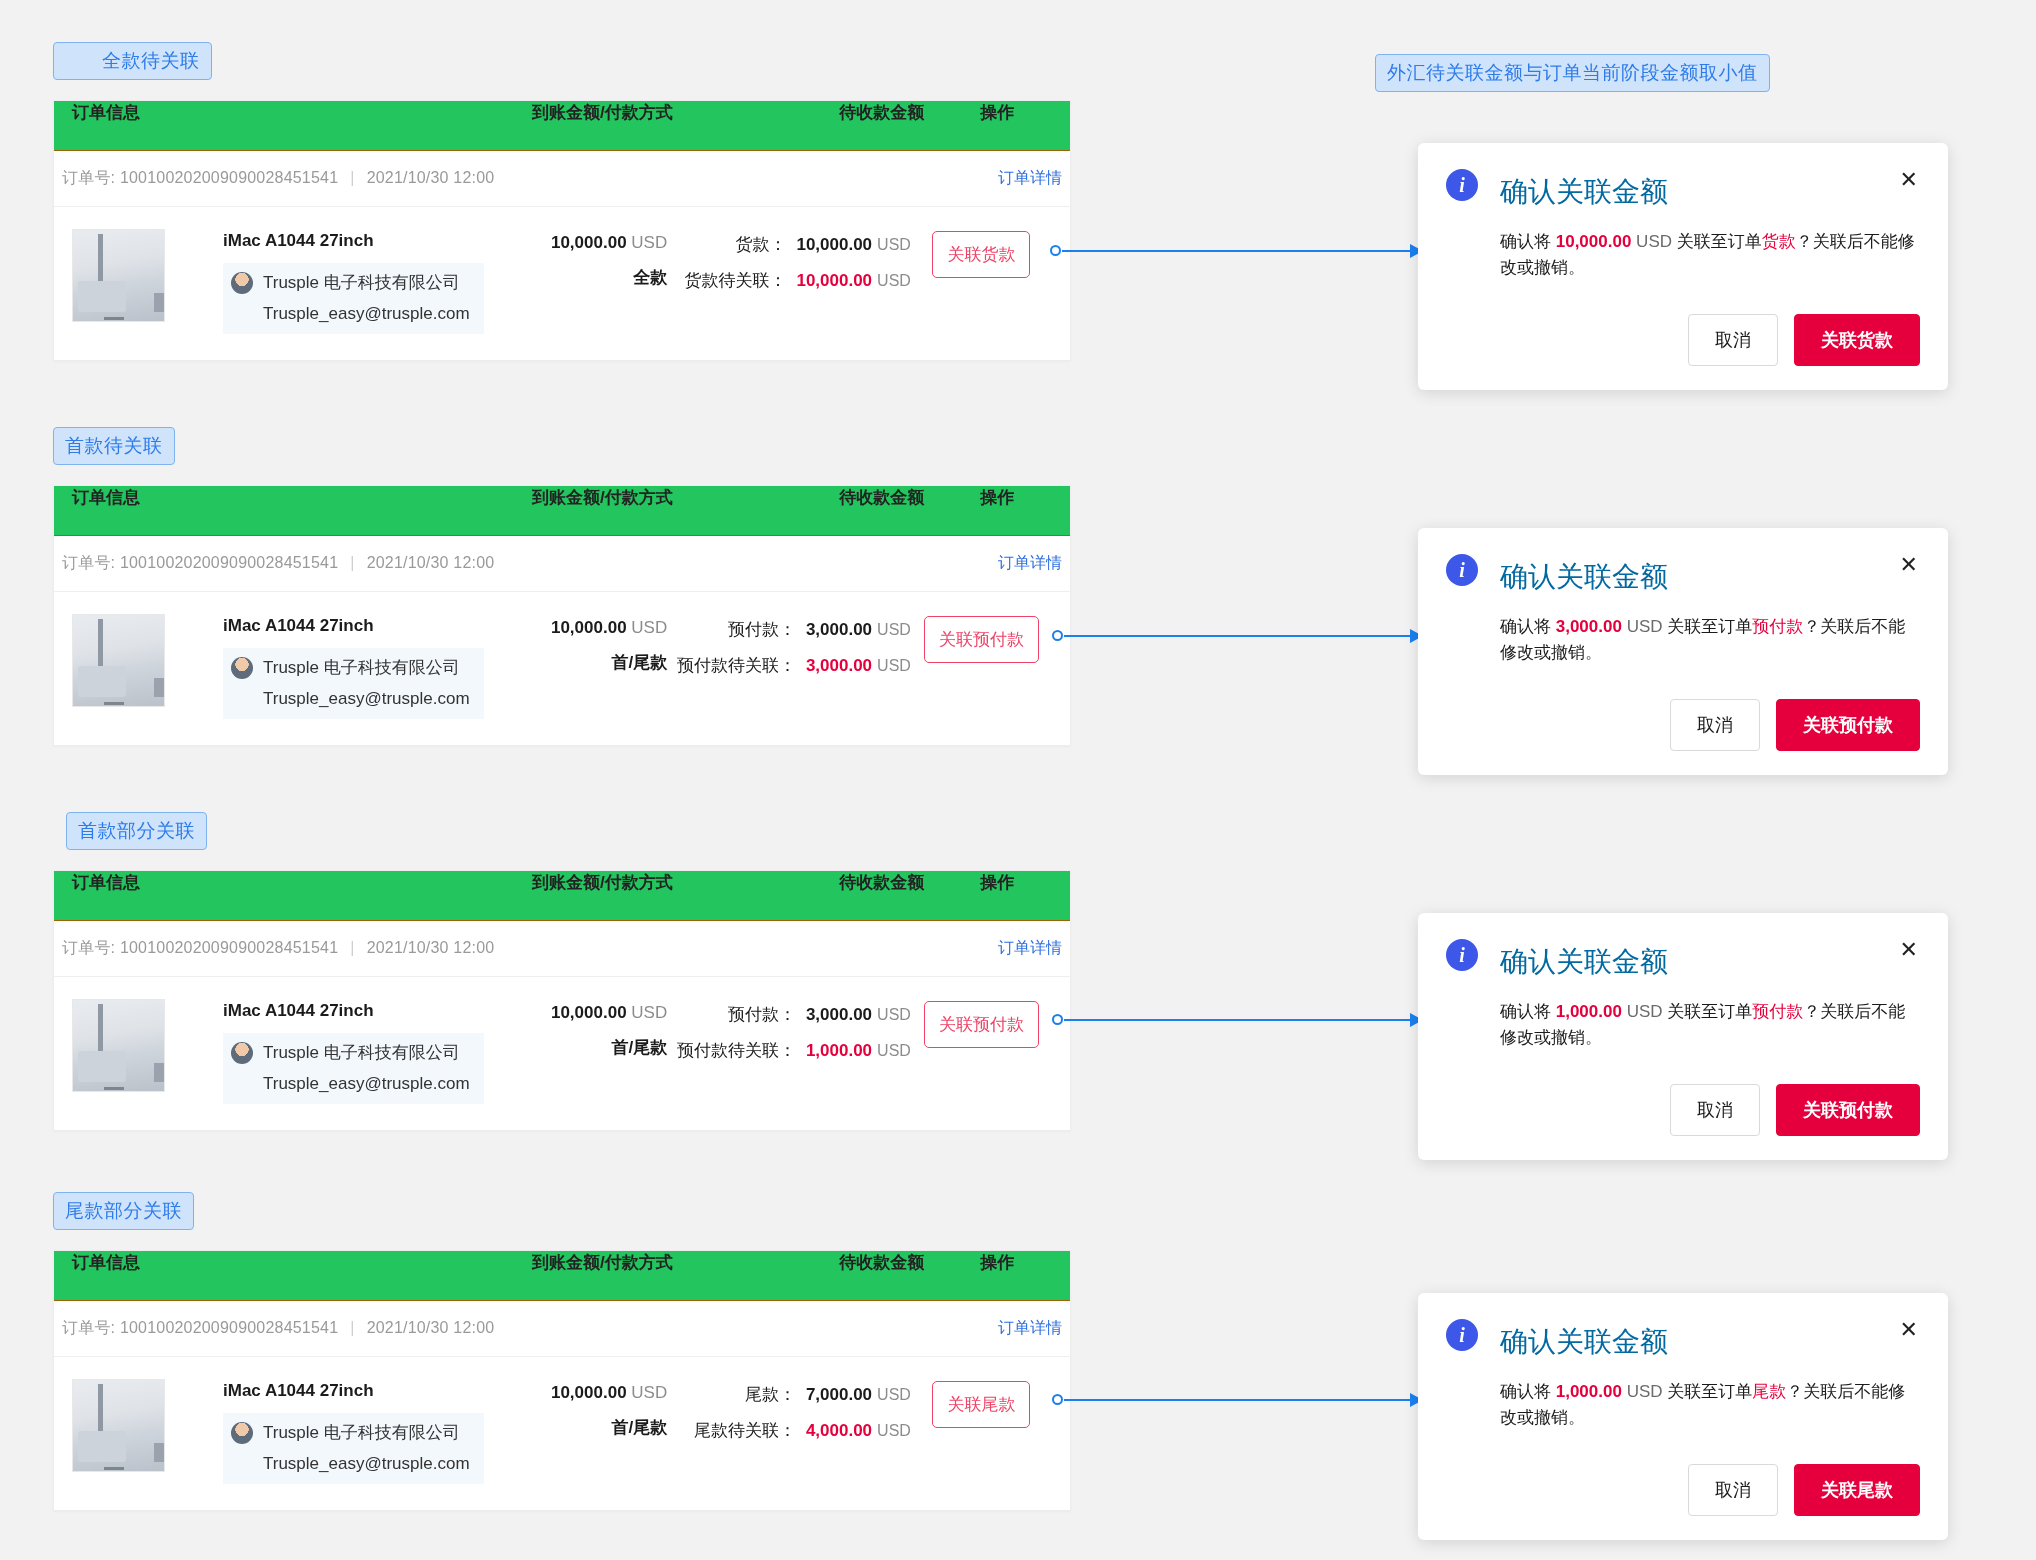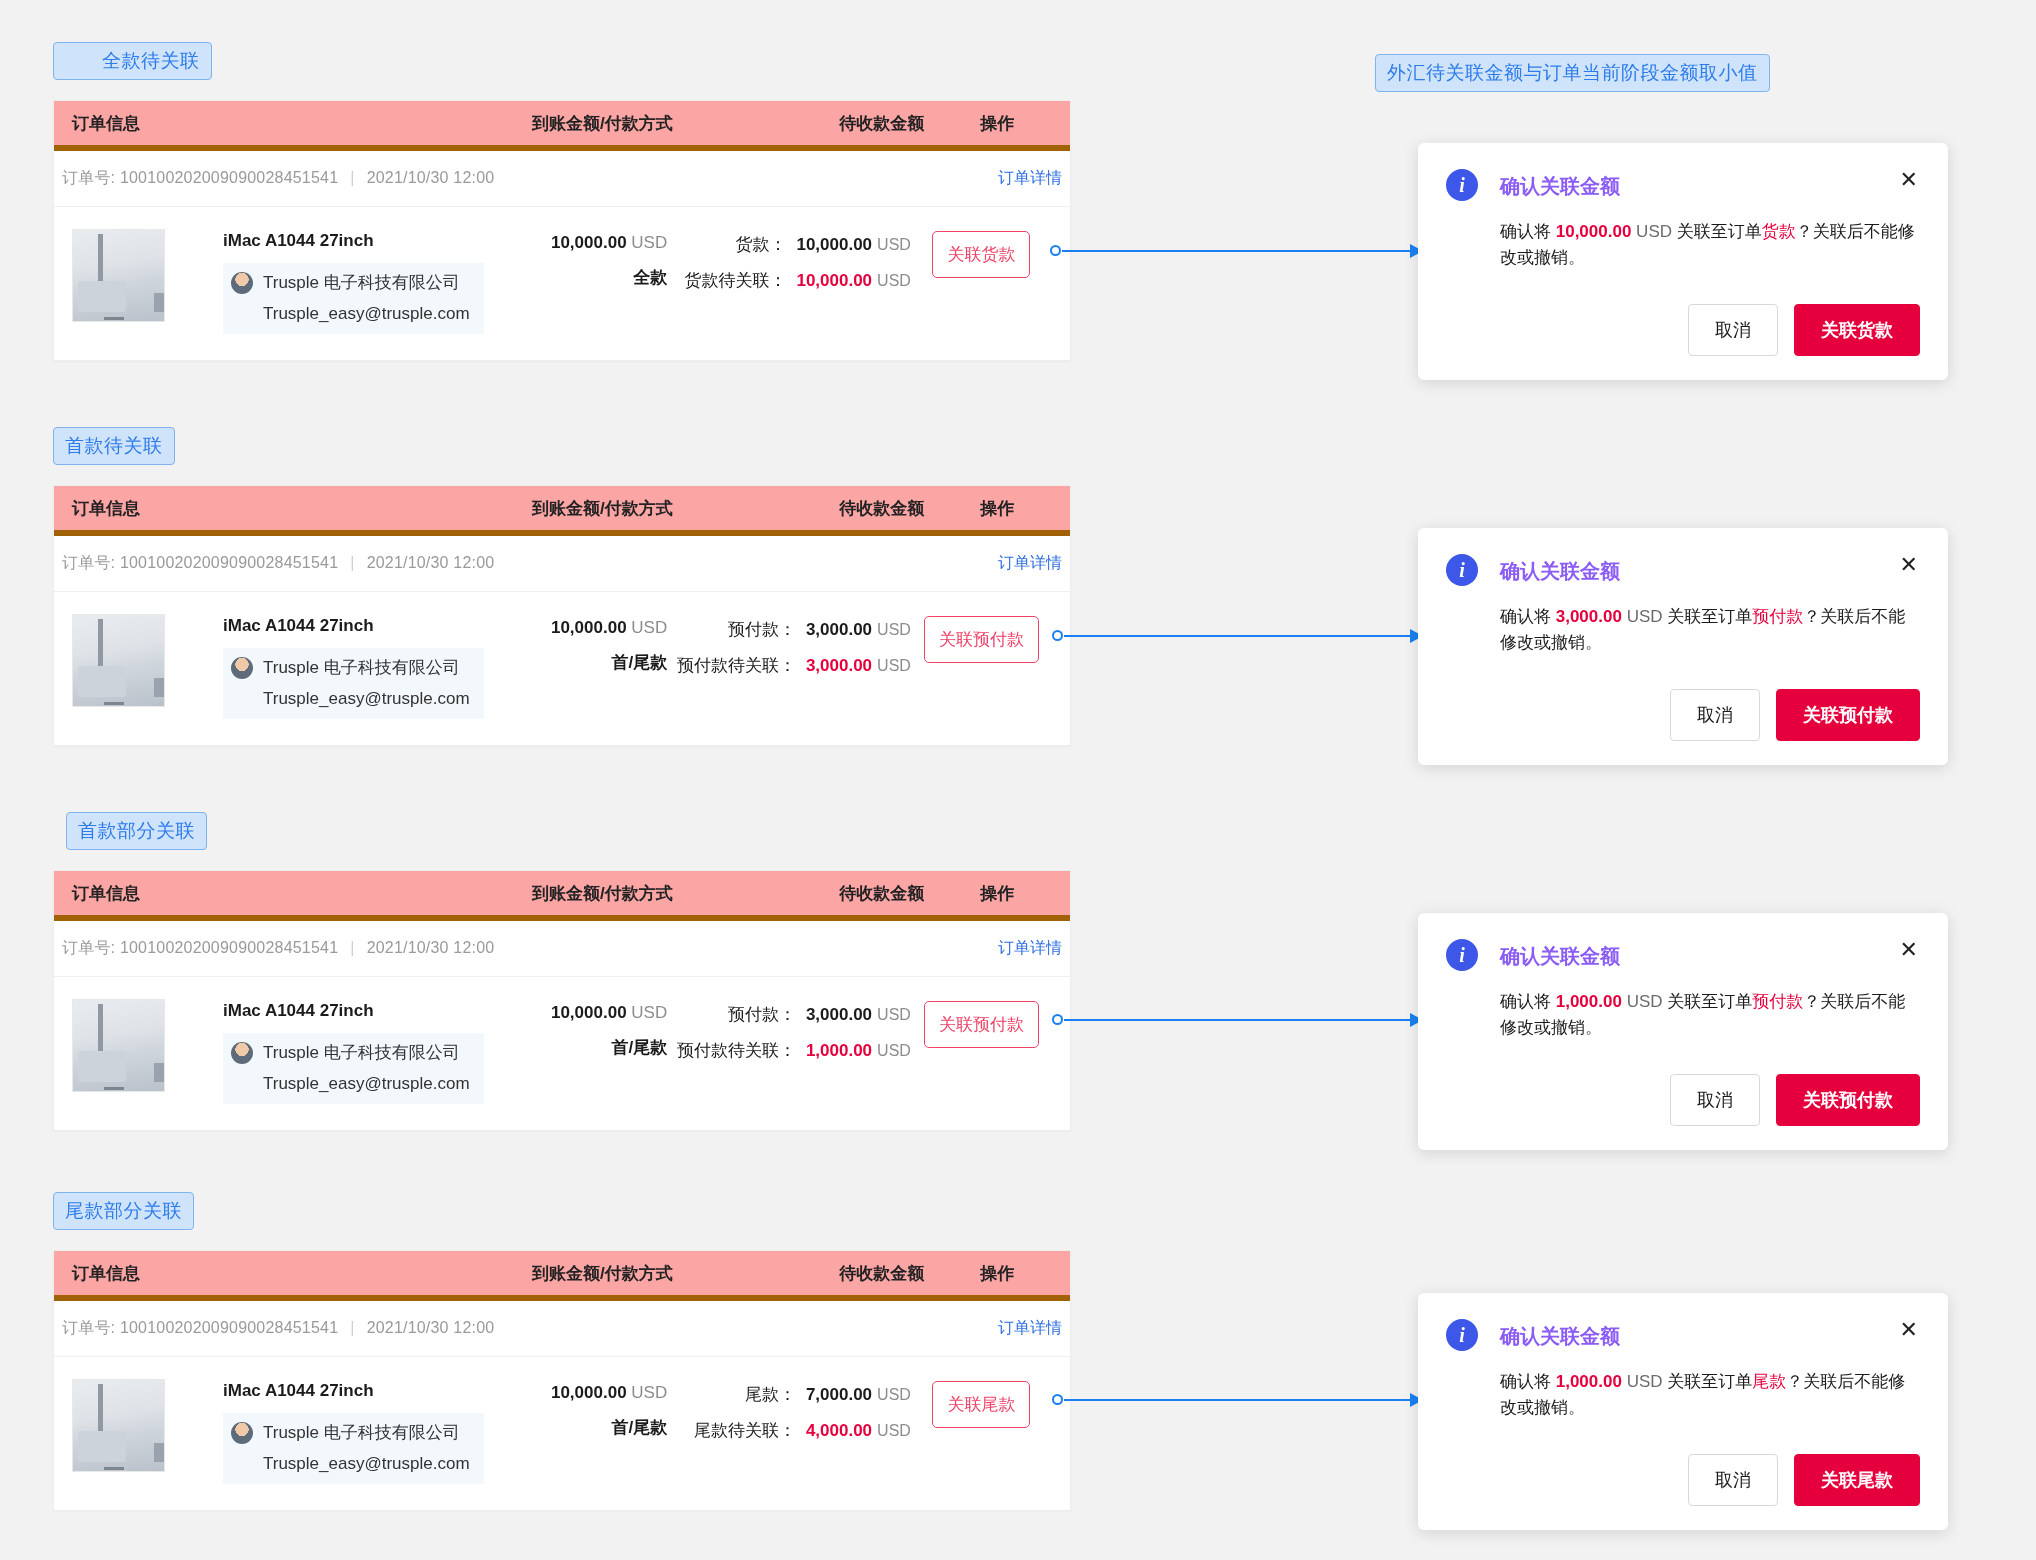--- a/index.html
+++ b/index.html
@@ -29,24 +29,23 @@
   .card {
     position: absolute;
     left: 53px;
     width: 1018px;
     background: #ffffff;
     border: 1px solid #ededed;
     box-shadow: 0 1px 2px rgba(0,0,0,.03);
   }
   .thead {
     display: flex;
-    align-items: center;
     height: 50px;
-    background: #fca5a5;
-    border-bottom: 6px solid #a16207;
+    background: #22c55e;
+    border-bottom: 1px solid #a16207;
   }
   .thead .th {
     font-size: 17px;
     color: #222;
     font-weight: bold;
   }
   .th.c1 { width: 430px; padding-left: 18px; }
   .th.c2 { width: 190px; text-align: right; }
   .th.c3 { width: 252px; text-align: right; }
   .th.c4 { width: 146px; text-align: center; }
@@ -159,21 +158,21 @@
     padding: 26px 28px 24px 28px;
   }
   .dlg-head { display: flex; align-items: flex-start; }
   .info-icon {
     width: 32px; height: 32px; border-radius: 50%;
     background: #3d57e8; color: #fff;
     font-size: 20px; font-weight: bold; font-style: italic;
     display: flex; align-items: center; justify-content: center;
     flex: none; font-family: "Liberation Serif", serif;
   }
-  .dlg-title { font-size: 20px; font-weight: bold; color: #8b5cf6; padding-left: 22px; padding-top: 4px; }
+  .dlg-title { font-size: 28px; font-weight: normal; color: #0369a1; padding-left: 22px; padding-top: 4px; }
   .dlg-close {
     margin-left: auto; font-size: 22px; color: #222; cursor: pointer;
     line-height: 1; padding: 0 2px; font-family: "Liberation Sans", sans-serif;
   }
   .dlg-body {
     font-size: 17px; color: #1b1b1b; padding-left: 54px; padding-top: 18px; line-height: 1.5;
   }
   .dlg-body .red { color: #e5003d; font-weight: bold; }
   .dlg-body .stage { color: #e5003d; }
   .dlg-body .cur { color: #6b6b6b; }

